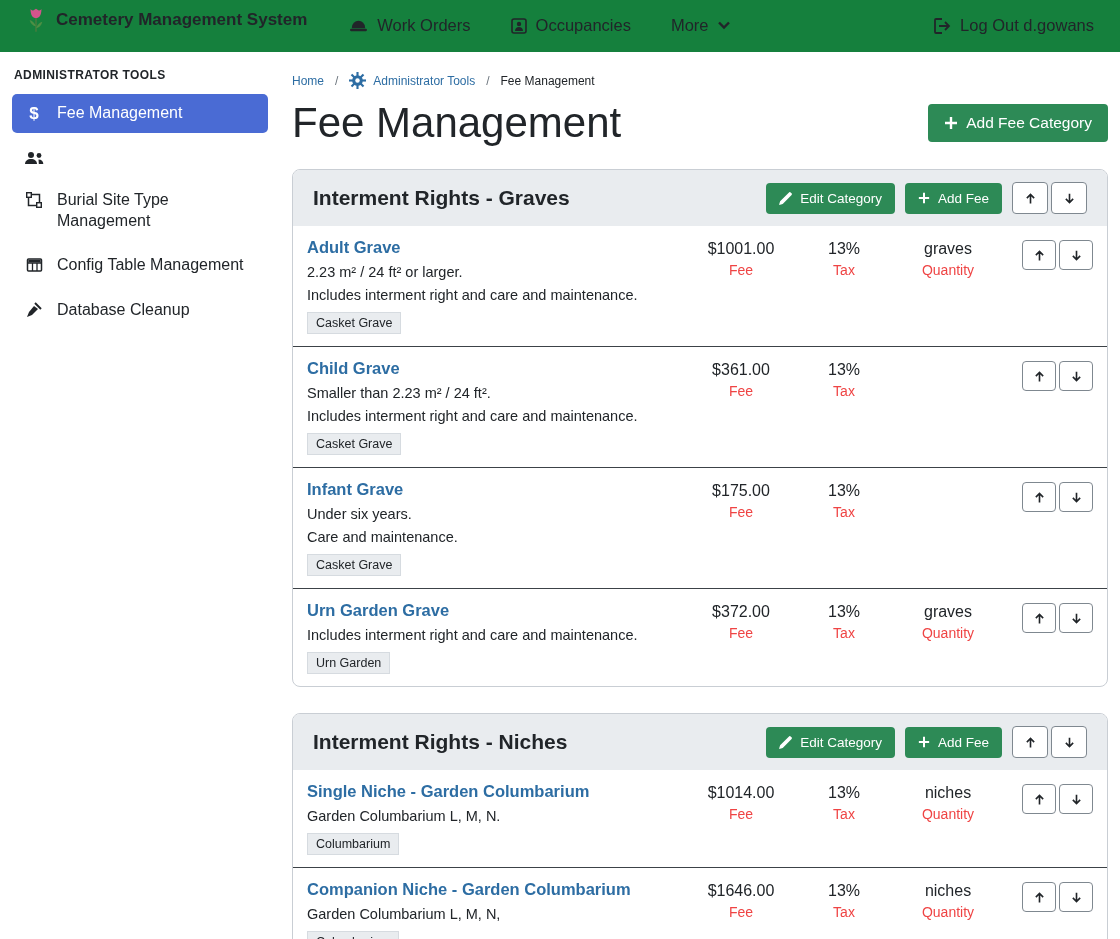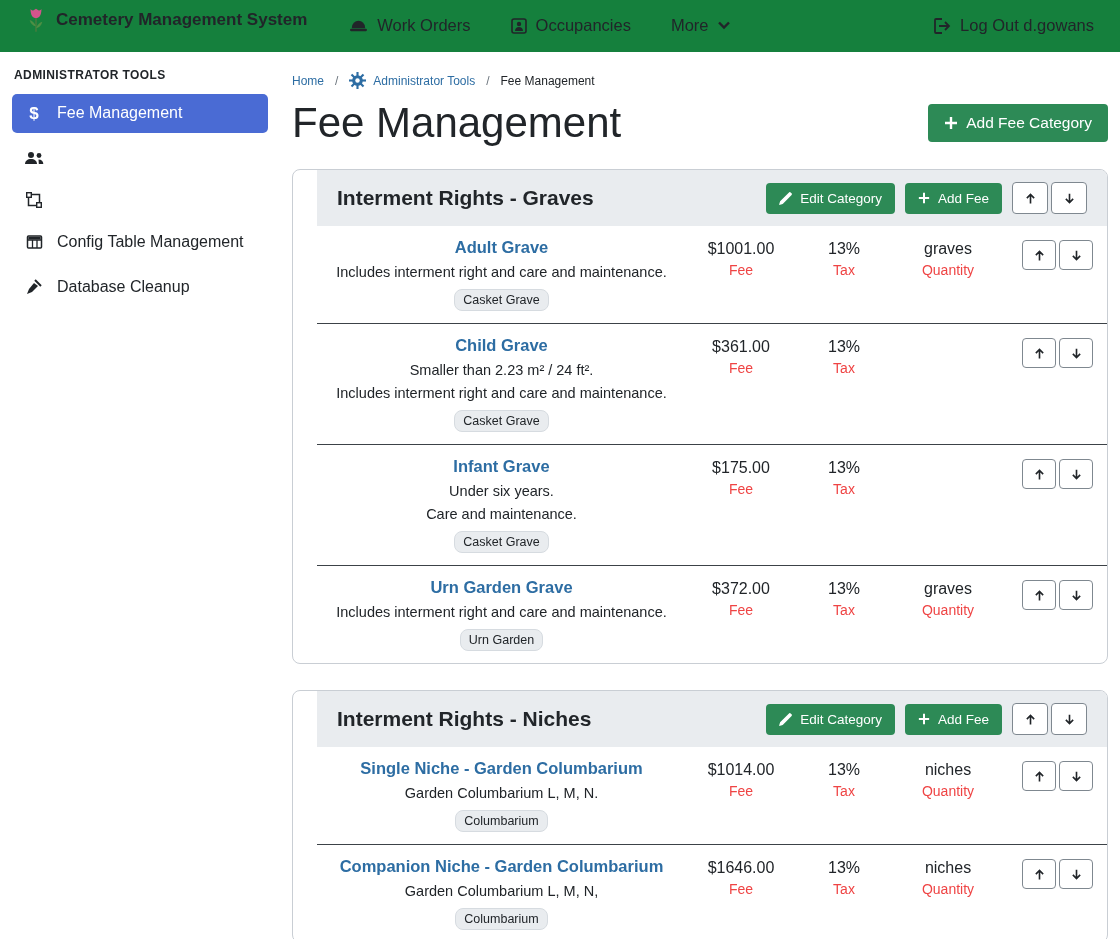--- a/index.html
+++ b/index.html
@@ -30,33 +30,33 @@
   .breadcrumb .sep { color: #6c757d; }
   .title-row { display: flex; justify-content: space-between; align-items: center; margin: 10px 0 22px; }
   h1 { font-size: 42px; font-weight: 500; margin: 0; }
   
   .btn { border: none; border-radius: 4px; display: inline-flex; align-items: center; gap: 8px; cursor: pointer; font-family: inherit; }
   .btn-green { background: #2d8a56; color: #fff; padding: 8px 13px; font-size: 13.5px; }
   .btn-green.btn-lg { padding: 10px 16px; font-size: 15.5px; }
   .btn-arrow { width: 36px; height: 32px; background: #fff; border: 1px solid #7f8890; border-radius: 4px; display: inline-flex; align-items: center; justify-content: center; cursor: pointer; padding: 0; }
   .arrow-group { display: flex; gap: 3px; }
   
-  .card { border: 1px solid #c9ced4; border-radius: 8px; margin-bottom: 26px; overflow: hidden; padding-left: 24px; }
+  .card { border: 1px solid #c9ced4; border-radius: 8px; margin-bottom: 26px; overflow: hidden; }
   .card-header { background: #e9ecef; padding: 12px 20px; display: flex; align-items: center; }
   .card-header h2 { font-size: 21px; font-weight: 600; margin: 0; flex: 1; }
   .header-actions { display: flex; align-items: center; gap: 10px; }
   
   .fee-row { display: flex; align-items: flex-start; padding: 12px 14px; }
   .fee-row + .fee-row { border-top: 1px solid #3c4247; }
-  .fee-main { flex: 1; min-width: 0; padding-right: 10px; text-align: center; }
+  .fee-main { flex: 1; min-width: 0; padding-right: 10px; }
   .fee-name { display: inline-block; color: #2d6da3; font-weight: 700; font-size: 16.5px; text-decoration: none; cursor: pointer; }
   .fee-desc { font-size: 14.5px; margin-top: 7px; }
   .fee-desc:empty { display: none; }
   .badge-wrap { margin-top: 9px; }
-  .badge { display: inline-block; background: #e9ecef; border: 1px solid #d6dbe0; border-radius: 8px; padding: 3px 8px; font-size: 12.5px; color: #212529; }
+  .badge { display: inline-block; background: #e9ecef; border: 1px solid #d6dbe0; border-radius: 0; padding: 3px 8px; font-size: 12.5px; color: #212529; }
   .fcol { text-align: center; padding-top: 2px; }
   .col-fee { width: 118px; }
   .col-tax { width: 88px; }
   .col-qty { width: 120px; }
   .fcol .val { font-size: 16px; }
   .fcol .lbl { font-size: 14px; color: #ef4444; margin-top: 4px; }
   .fcol .val:empty, .fcol .lbl:empty { display: none; }
   .row-arrows { display: flex; gap: 3px; margin-left: 14px; padding-top: 2px; }
   .fee-row .btn-arrow { width: 34px; height: 30px; }
 </style>
@@ -133,20 +133,21 @@
         </span>
     </div>
     <div class="side-item">
       <span class="sicon">
           <svg width="16" height="16" viewBox="0 0 16 16">
             <rect x="2.5" y="2.5" width="11" height="11" fill="none" stroke="currentColor" stroke-width="1.5"></rect>
             <rect x="0.7" y="0.7" width="4.6" height="4.6" fill="#fff" stroke="currentColor" stroke-width="1.4"></rect>
             <rect x="10.7" y="10.7" width="4.6" height="4.6" fill="#fff" stroke="currentColor" stroke-width="1.4"></rect>
           </svg>
         </span>
+      <span class="side-label">Burial Site Type Management</span>
     </div>
     <div class="side-item">
       <span class="sicon">
           <svg width="17" height="16" viewBox="0 0 16 16">
             <rect x="1" y="2" width="14" height="12" rx="1" fill="none" stroke="currentColor" stroke-width="1.5"></rect>
             <path d="M1 6h14M6 6v8M10.5 6v8" stroke="currentColor" stroke-width="1.3" fill="none"></path>
             <path d="M1.8 2.8h12.4v2.6H1.8Z" fill="currentColor"></path>
           </svg>
         </span>
       <span class="side-label">Config Table Management</span>
@@ -232,20 +233,21 @@
                   </svg>
                 </span>
               </button>
           </div>
         </div>
       </div>
 
       <div class="fee-row">
         <div class="fee-main">
           <a class="fee-name">Adult Grave</a>
+          <div class="fee-desc">2.23 m² / 24 ft² or larger.</div>
           <div class="fee-desc">Includes interment right and care and maintenance.</div>
           <div class="badge-wrap"><span class="badge">Casket Grave</span></div>
         </div>
         <div class="fcol col-fee">
           <div class="val">$1001.00</div>
           <div class="lbl">Fee</div>
         </div>
         <div class="fcol col-tax">
           <div class="val">13%</div>
           <div class="lbl">Tax</div>

